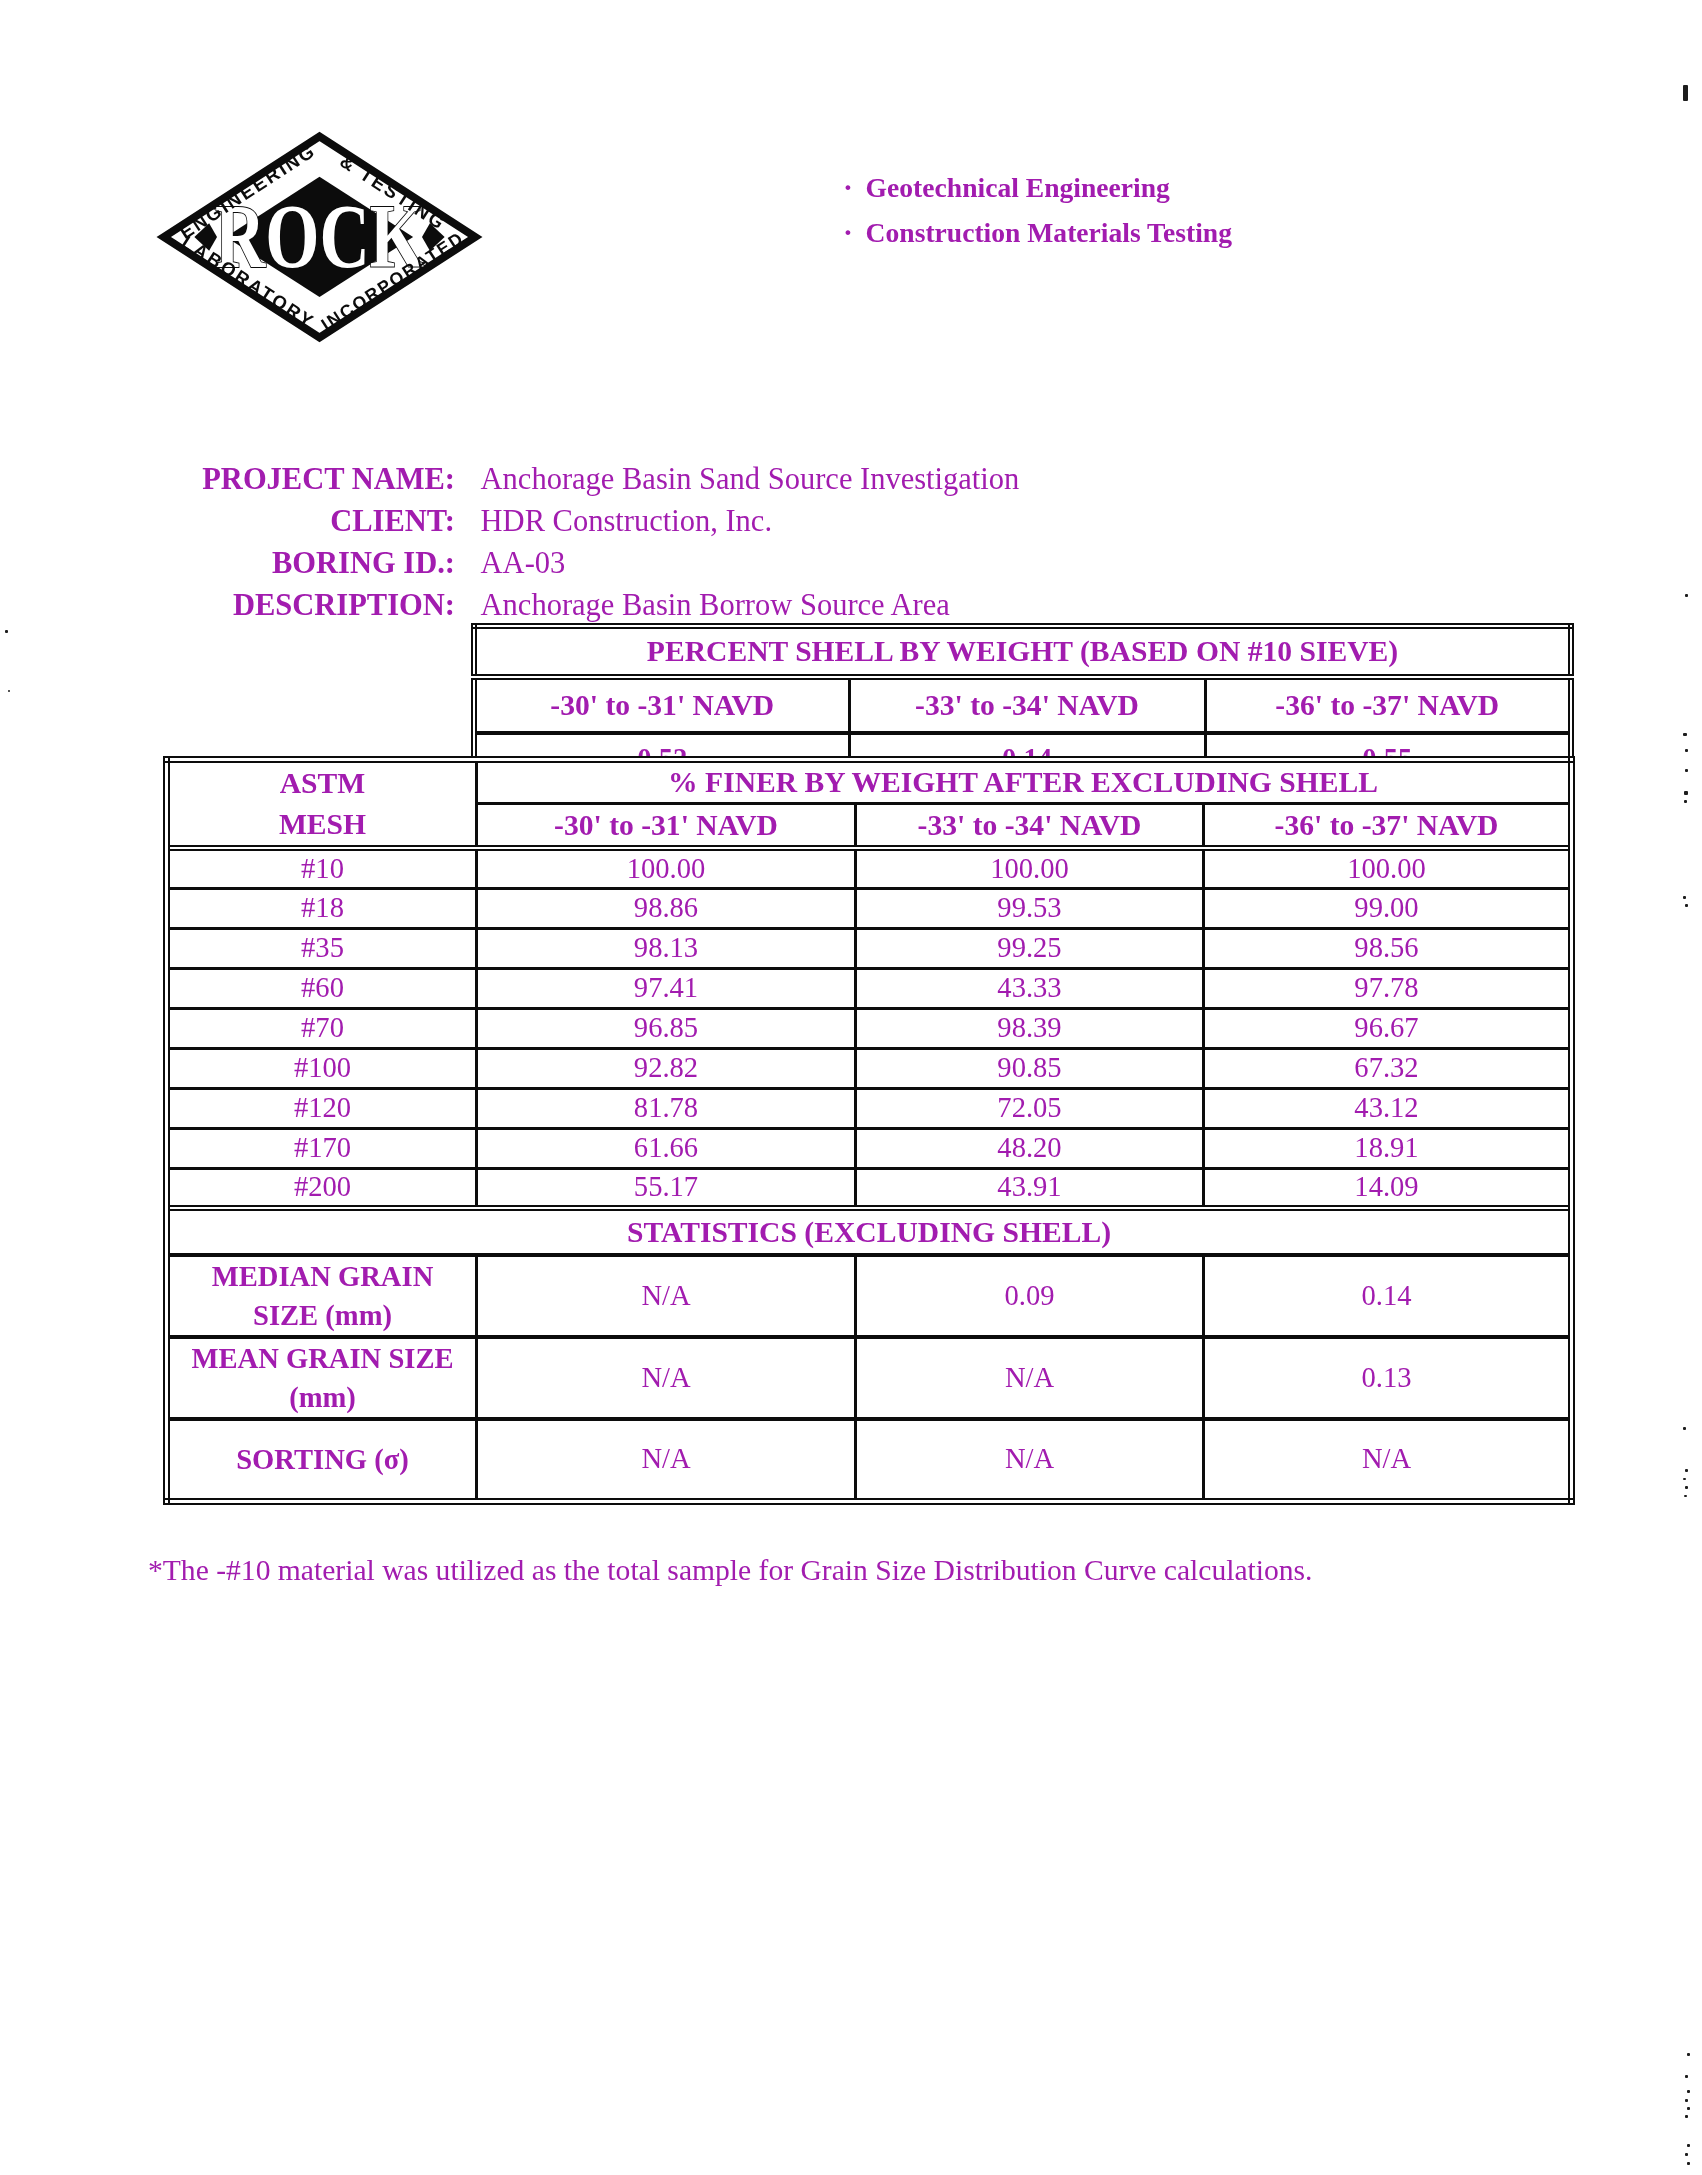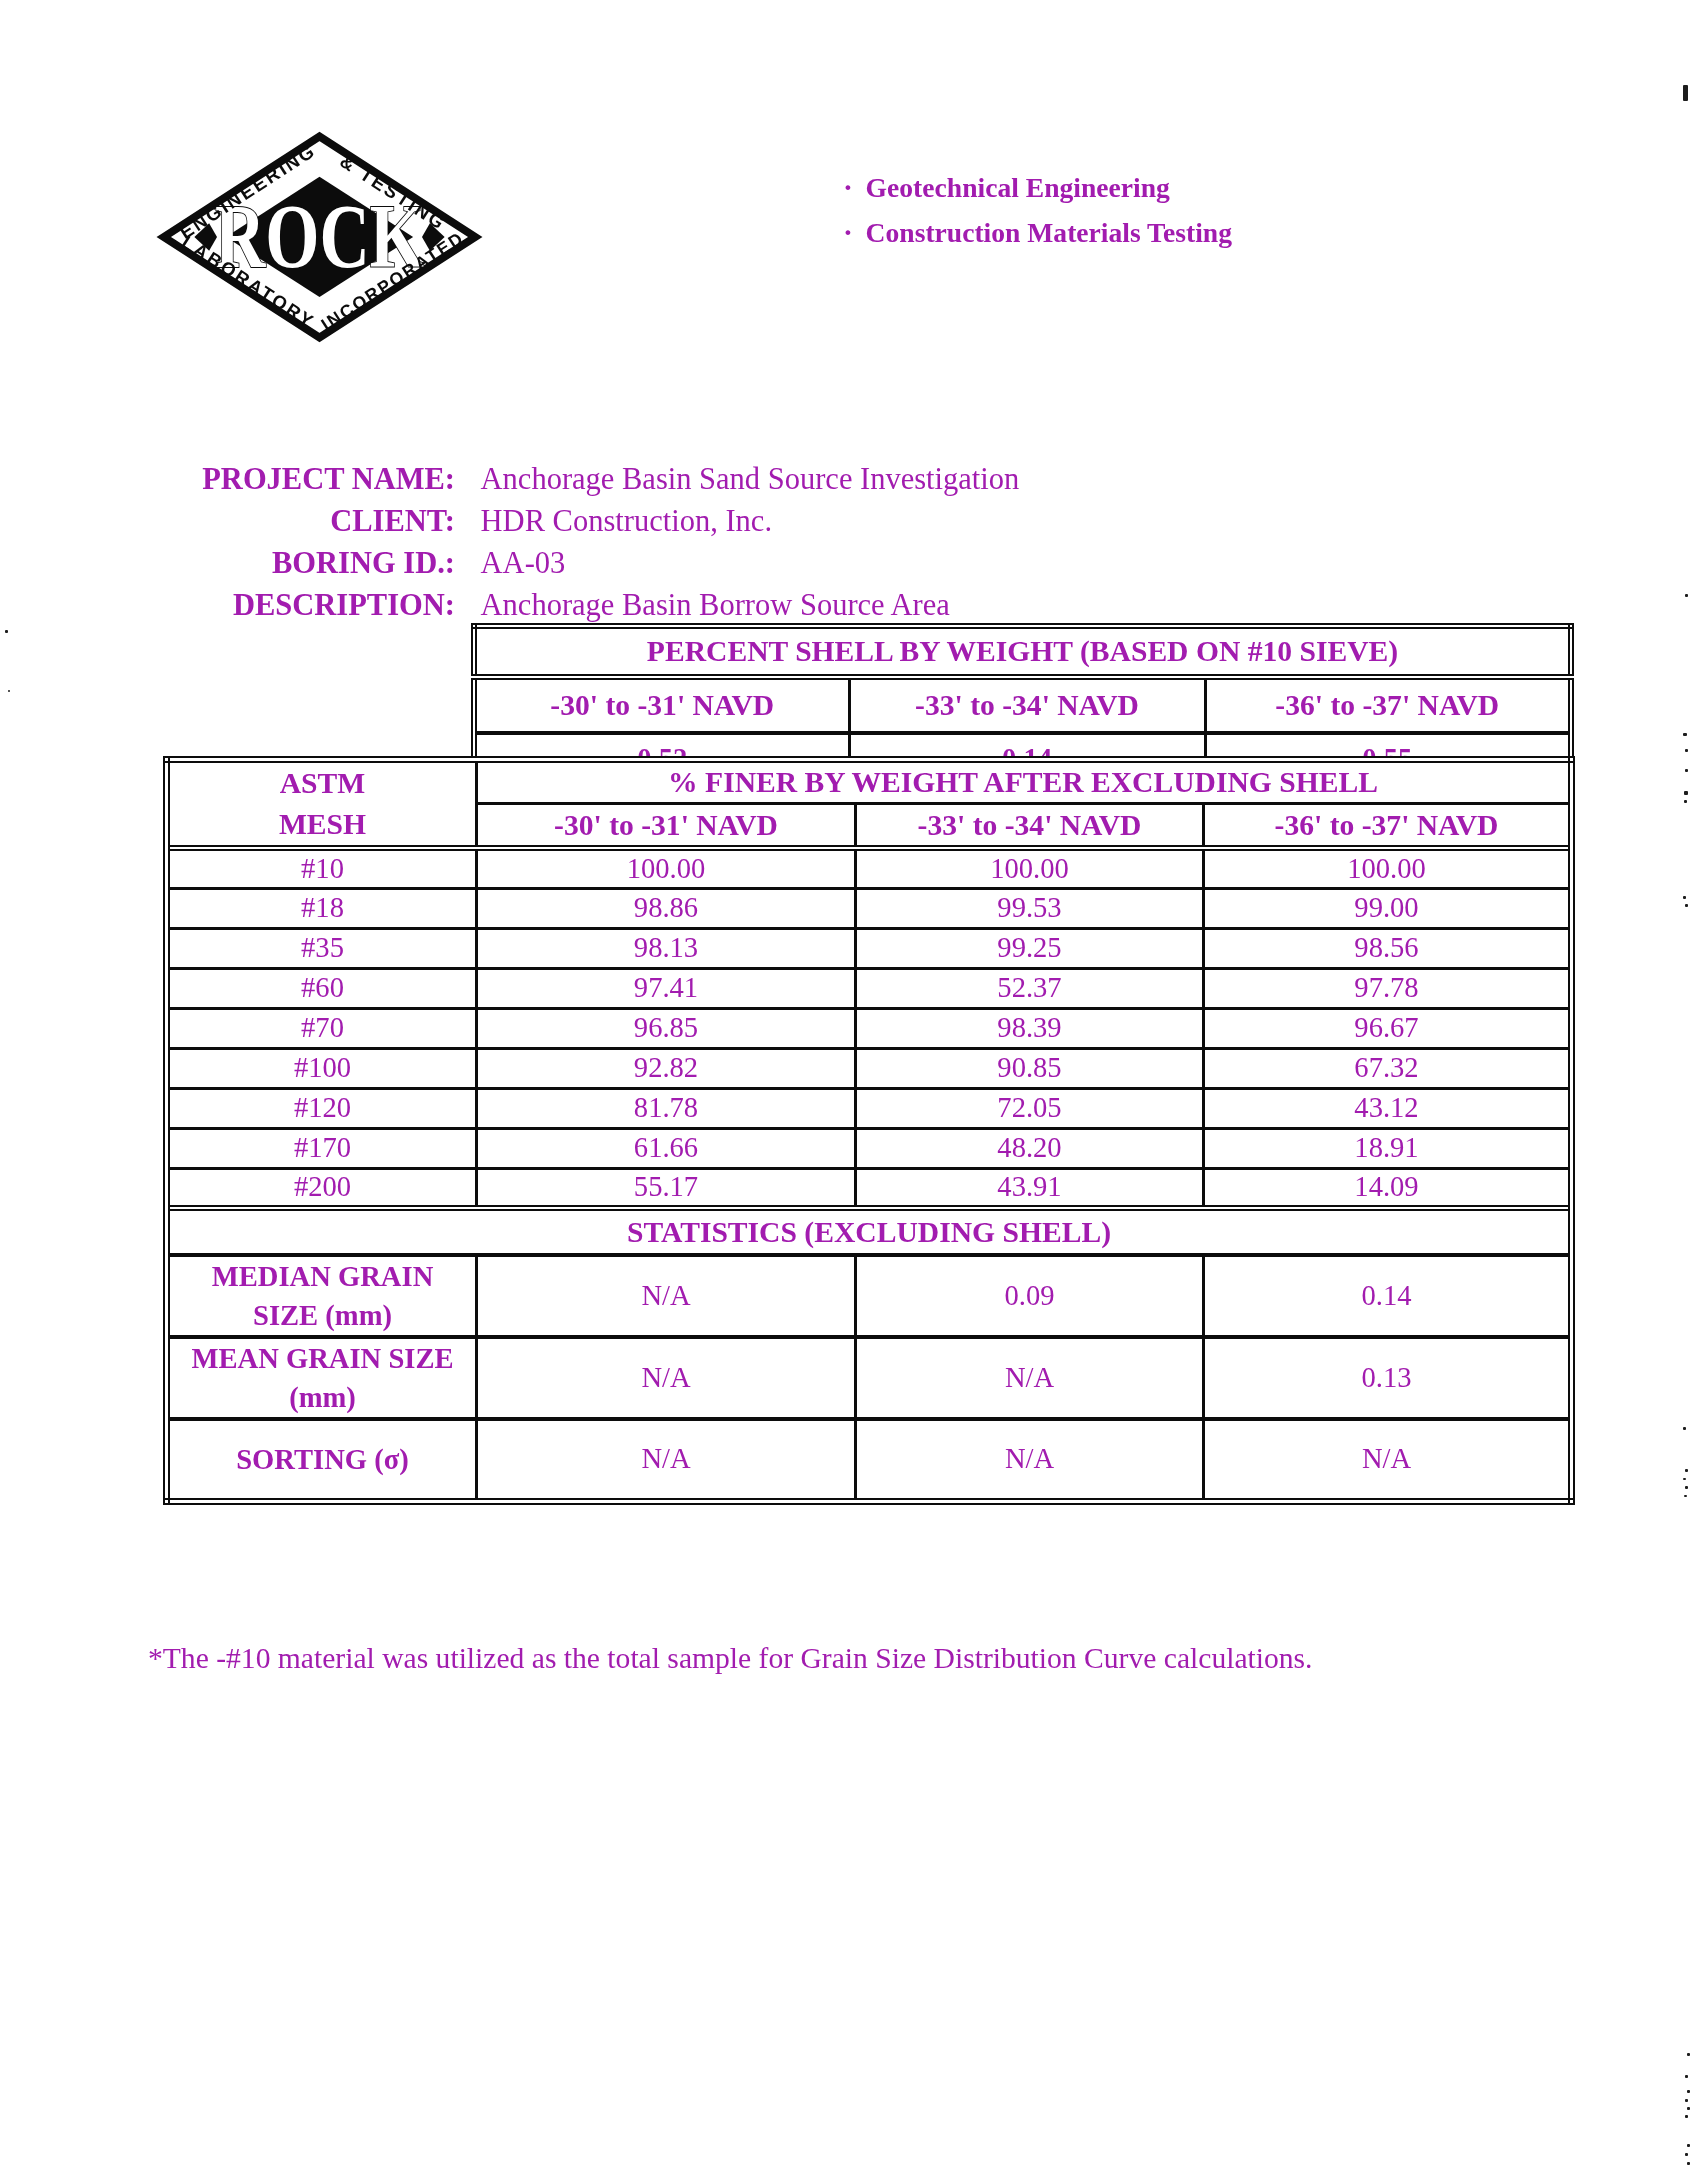--- a/index.html
+++ b/index.html
@@ -39,21 +39,21 @@
   .finer-table tbody.mesh-body td{font-size:28.6px;}
   .finer-table .stats-title-row th{height:42px;font-size:29.6px;font-weight:bold;
       border-top:6.9px double #0c0c0c;border-bottom:3.9px solid #0c0c0c;}
   .finer-table tr.stats-row > th, .finer-table tr.stats-row > td{border-top:4.9px solid #0c0c0c;}
   .finer-table tr.stats-row th{font-size:28.6px;font-weight:bold;line-height:39px;}
   .finer-table tr.stats-row td{font-size:28.6px;}
   .finer-table tr.stats-row.r0{height:82px;}
   .finer-table tr.stats-row.r1{height:78px;}
   .finer-table tr.stats-row.r2{height:82px;}
   
-  .footnote{position:absolute;left:148px;top:1642px;font-size:29.6px;white-space:nowrap;}
+  .footnote{position:absolute;left:148px;top:1554px;font-size:29.6px;white-space:nowrap;}
   
   .speck{position:absolute;background:#1d1d1d;border-radius:1px;}
 </style>
 </head>
 <body>
 
 <div class="page">
 
   <div class="logo-wrap">
     <svg width="339" height="232" viewBox="0 0 344 230">
@@ -158,21 +158,21 @@
         </tr>
         <tr>
           <td>#35</td>
           <td>98.13</td>
           <td>99.25</td>
           <td>98.56</td>
         </tr>
         <tr>
           <td>#60</td>
           <td>97.41</td>
-          <td>52.37</td>
+          <td>43.33</td>
           <td>97.78</td>
         </tr>
         <tr>
           <td>#70</td>
           <td>96.85</td>
           <td>98.39</td>
           <td>96.67</td>
         </tr>
         <tr>
           <td>#100</td>

